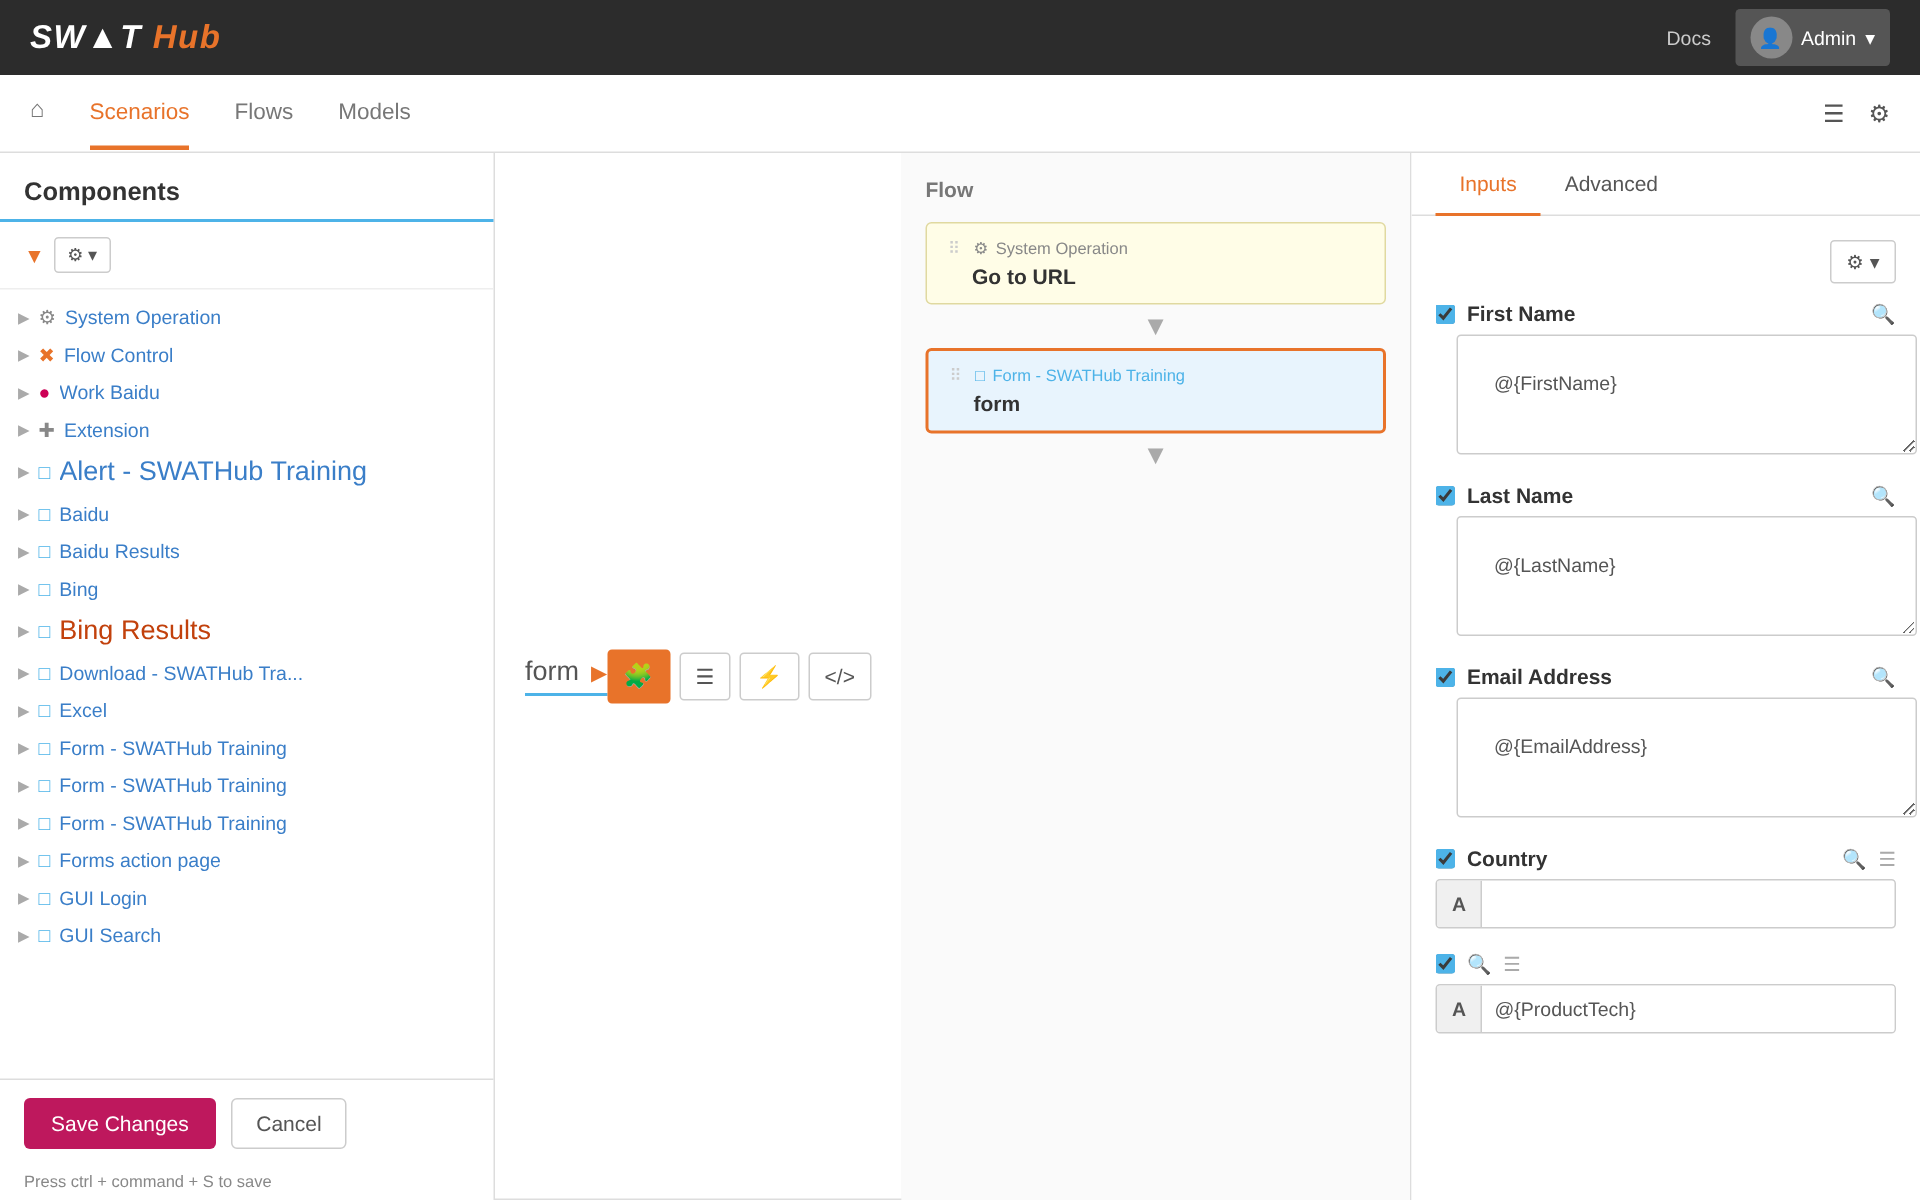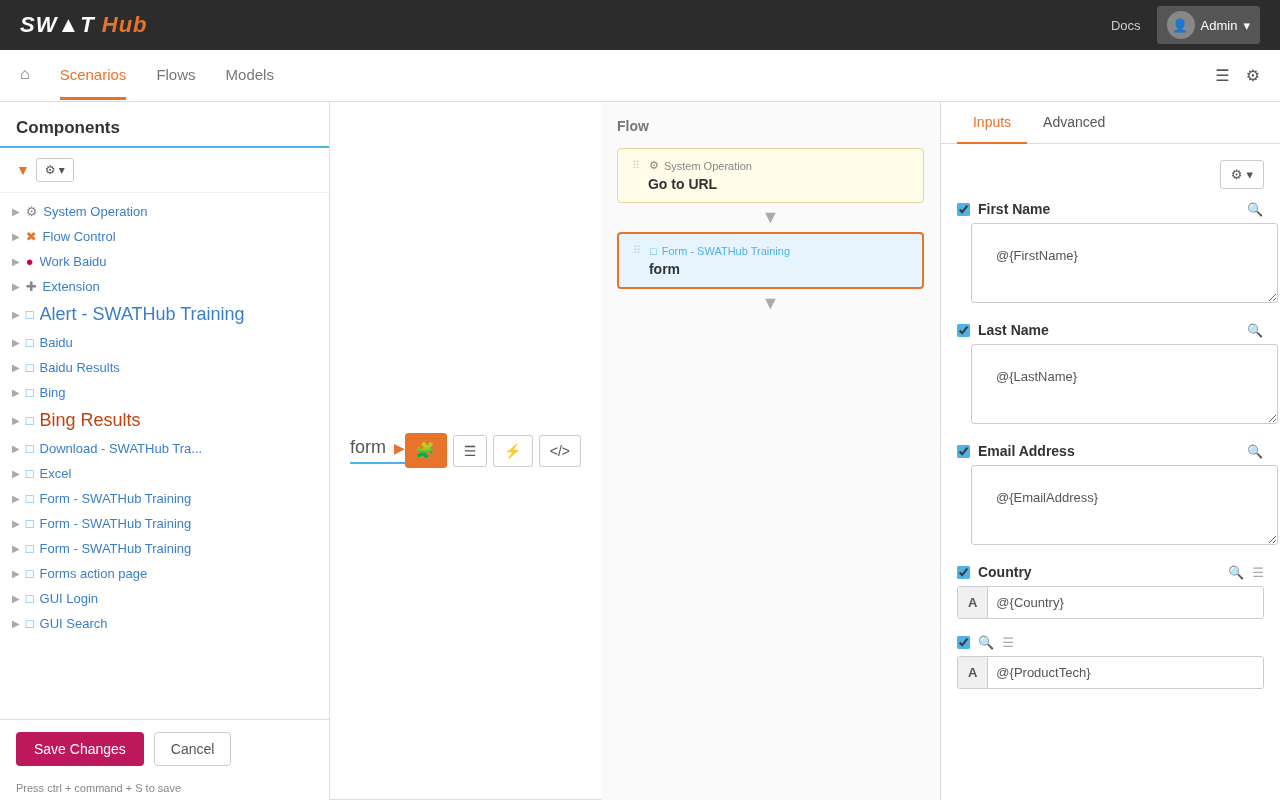--- a/index.html
+++ b/index.html
@@ -510,21 +510,20 @@
                 </div><textarea class="field-textarea" style="">@{EmailAddress}</textarea></div>
               <div class="field-group">
                 <div class="field-label-row">
                   <input type="checkbox" class="field-checkbox" checked="" style="">
                   <span class="field-label">Country</span>
                   <span class="field-search-icon" style="font-size: 13px;">🔍</span>
                   <span class="reorder-icon">☰</span>
                 </div>
                 <div class="field-row">
                   <div class="field-row-prefix">A</div>
-                  <input type="text" class="field-row-input" value="@{Country}" style="">
                 </div>
               </div>
               <div class="field-group">
                 <div class="field-label-row">
                   <input type="checkbox" class="field-checkbox" checked="" style="">
                   <span class="field-search-icon" style="font-size: 13px;">🔍</span>
                   <span class="reorder-icon">☰</span>
                 </div>
                 <div class="field-row">
                   <div class="field-row-prefix">A</div>

